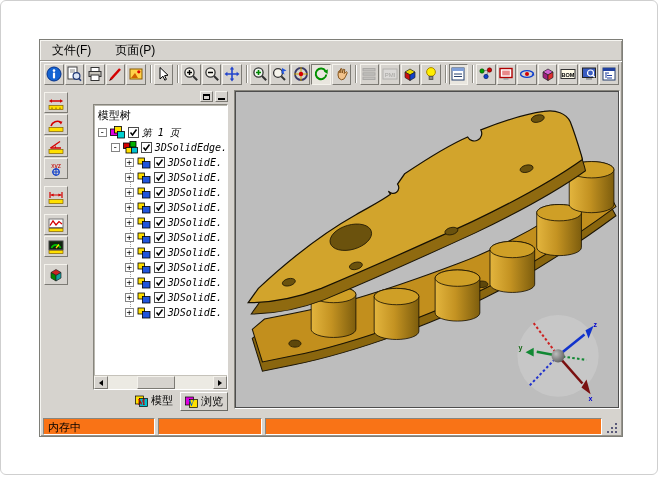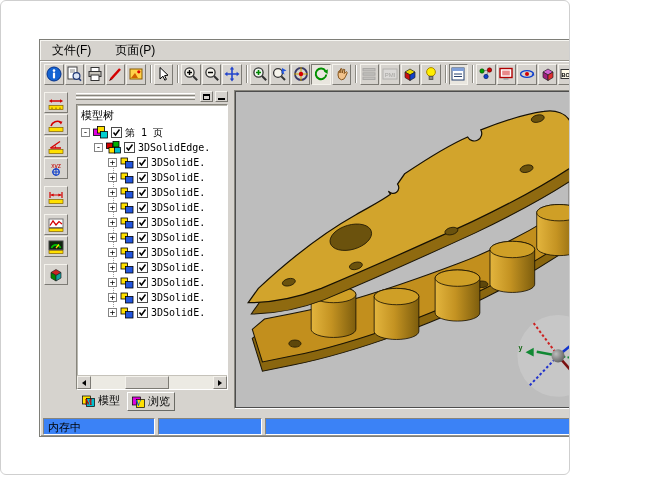--- a/index.html
+++ b/index.html
@@ -1,18 +1,18 @@
 <!DOCTYPE html>
 <html><head>
 <meta charset="utf-8">
 <style>
   html,body{margin:0;padding:0;background:#fff;}
   *{box-sizing:border-box;}
   body{font-family:"Liberation Sans","DejaVu Sans",sans-serif;}
-  .frame{position:relative;width:570px;height:475px;border:1px solid #cfcfcf;border-radius:6px;background:#fff;overflow:hidden;}
+  .frame{position:relative;width:658px;height:475px;border:1px solid #cfcfcf;border-radius:6px;background:#fff;overflow:hidden;}
   .window{position:absolute;left:38px;top:38px;width:584px;height:398px;background:#d6d3ce;
           border:1px solid #7e7e78;box-shadow:inset 1px 1px 0 #f6f5f1, inset -1px -1px 0 #98958d;}
   
   .menubar{height:20px;display:flex;align-items:center;gap:20px;padding-left:10px;font-size:12px;color:#000;}
   .menuitem{cursor:default;padding:1px 2px;}
   
   .toolbar{height:27px;display:flex;align-items:center;padding:2px 2px 2px 4px;
            border-top:1px solid #9a978f;box-shadow:inset 0 1px 0 #fff;}
   .tb{width:22px;height:21px;background:#d6d3ce;border:1px solid;border-color:#f4f2ec #7c7a74 #7c7a74 #f4f2ec;
       display:grid;place-items:center;padding:0;margin-right:1px;}
@@ -20,59 +20,59 @@
   .tb.disabled svg{opacity:.45;filter:grayscale(1);}
   .sep{width:8px;height:20px;position:relative;}
   .sep::before{content:"";position:absolute;left:3px;top:1px;bottom:1px;border-left:1px solid #8b8981;border-right:1px solid #fff;}
   
   .content{display:flex;align-items:stretch;height:322px;padding:3px 2px 0 4px;}
   .lcol{width:28px;display:flex;flex-direction:column;align-items:flex-start;padding-top:2px;}
   .lbtn{width:24px;height:21px;background:#d6d3ce;border:1px solid;border-color:#f4f2ec #7c7a74 #7c7a74 #f4f2ec;
         display:grid;place-items:center;padding:0;margin-bottom:1px;}
   .lgap{height:6px;}
   
-  .sidepanel{width:152px;display:flex;flex-direction:column;margin-left:4px;}
+  .sidepanel{width:152px;display:flex;flex-direction:column;margin-left:4px;align-items:flex-end;}
   .phead{height:13px;display:flex;align-items:center;margin-bottom:1px;}
   .griplines{flex:1;margin-right:3px;}
   .gripline{height:3px;border-top:1px solid #fff;border-bottom:1px solid #87857d;margin-bottom:1px;}
   .pbtn{width:13px;height:11px;background:#d6d3ce;border:1px solid;border-color:#f4f2ec #7c7a74 #7c7a74 #f4f2ec;
         display:grid;place-items:center;padding:0;margin-left:2px;}
   .glyph-restore{width:7px;height:6px;border:1px solid #000;border-top-width:2px;}
   .glyph-hide{width:7px;height:2px;background:#000;margin-top:5px;}
   .treebox{flex:1;background:#fff;border:1px solid;border-color:#87857d #fff #fff #87857d;
            box-shadow:inset 1px 1px 0 #b9b7af;display:flex;flex-direction:column;overflow:hidden;}
   .treetitle{font-size:11px;color:#000;padding:3px 0 2px 4px;}
   .rows{flex:1;position:relative;font-family:"DejaVu Sans Mono","Liberation Mono",monospace;font-size:10px;color:#000;}
   .rows::before{content:"";position:absolute;left:36px;top:36px;height:152px;border-left:1px dotted #9a9a9a;}
   .trow{height:15px;display:flex;align-items:center;white-space:nowrap;}
   .lvl1{padding-left:4px;} .lvl2{padding-left:17px;} .lvl3{padding-left:31px;}
   .exp{width:9px;height:9px;min-width:9px;border:1px solid #848484;background:#fff;font-size:9px;line-height:7px;
        text-align:center;margin-right:3px;font-family:"DejaVu Sans Mono",monospace;z-index:1;}
   .ticon{margin-right:3px;display:inline-flex;}
   .cb{width:11px;height:11px;min-width:11px;border:1px solid #4a4a4a;background:#fff;margin-right:3px;display:grid;place-items:center;}
-  .tlabel{cursor:default;}
+  .tlabel{cursor:default;font-style:italic;}
   .hscroll{height:14px;display:flex;align-items:center;border-top:1px solid #c5c2ba;background:#eceae3;}
   .sbtn{width:14px;height:13px;background:#d6d3ce;border:1px solid;border-color:#f4f2ec #7c7a74 #7c7a74 #f4f2ec;
         display:grid;place-items:center;padding:0;}
   .tri-l{width:0;height:0;border:3px solid transparent;border-right:4px solid #000;margin-left:-3px;}
   .tri-r{width:0;height:0;border:3px solid transparent;border-left:4px solid #000;margin-right:-3px;}
   .strack{flex:1;position:relative;height:13px;}
   .sthumb{position:absolute;left:28%;width:36%;top:0;height:13px;background:#d6d3ce;
           border:1px solid;border-color:#f4f2ec #7c7a74 #7c7a74 #f4f2ec;}
   .tabs{height:19px;display:flex;align-items:flex-start;gap:3px;padding:2px 0 0 2px;font-size:11px;}
   .tab{display:flex;align-items:center;gap:3px;padding:1px 4px;cursor:default;}
   .tab.boxed{border:1px solid;border-color:#fff #6a6a64 #6a6a64 #fff;background:#d6d3ce;}
   
   .splitter{width:6px;}
   .viewport{flex:1;border:1px solid;border-color:#87857d #fff #fff #87857d;}
   .canvas{width:100%;height:100%;background:#bdbdbd;border:1px solid #4d4d4d;position:relative;}
   .canvas svg{position:absolute;inset:0;width:100%;height:100%;display:block;}
   
   .statusbar{display:flex;gap:3px;align-items:stretch;height:17px;margin:9px 3px 0 3px;}
-  .scell{border:1px solid;border-color:#87857d #fff #fff #87857d;background:#3b82f6;
+  .scell{border:1px solid;border-color:#87857d #fff #fff #87857d;background:#f97316;
          font-size:11px;padding:1px 4px;overflow:hidden;white-space:nowrap;font-family:"DejaVu Sans Mono","Liberation Mono",monospace;}
   .c1{width:112px;} .c2{width:104px;} .c3{width:140px;} .c4{flex:1;}
   .sgrip{width:14px;display:grid;place-items:end;}
 </style>
 </head>
 <body>
 
 <div class="frame">
   <div class="window">
 

